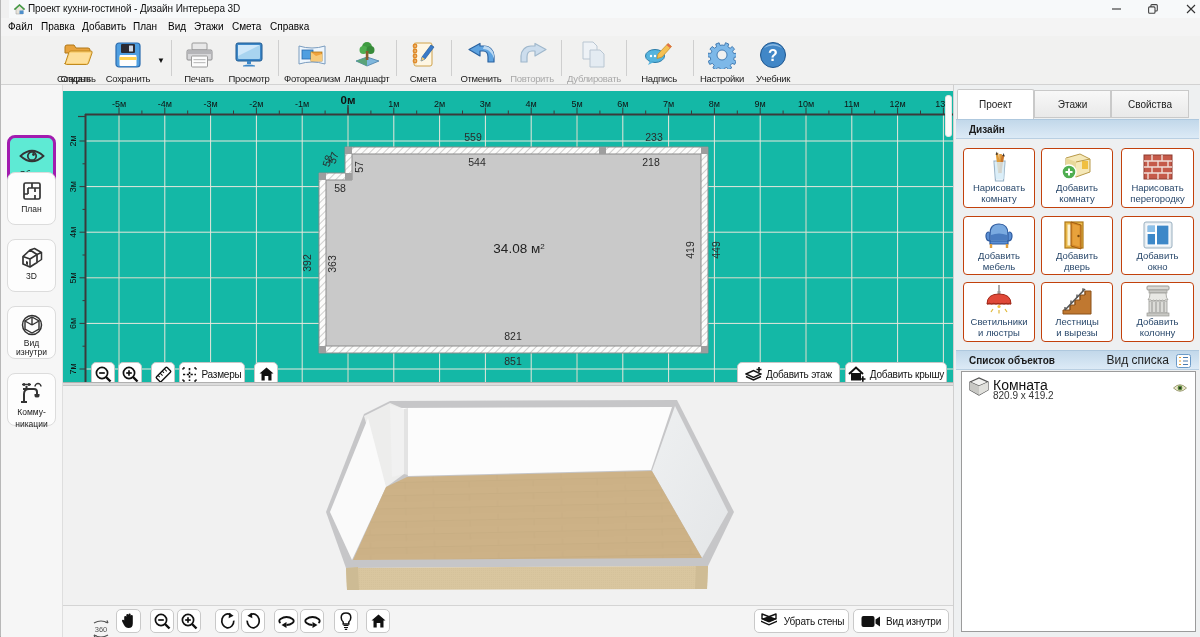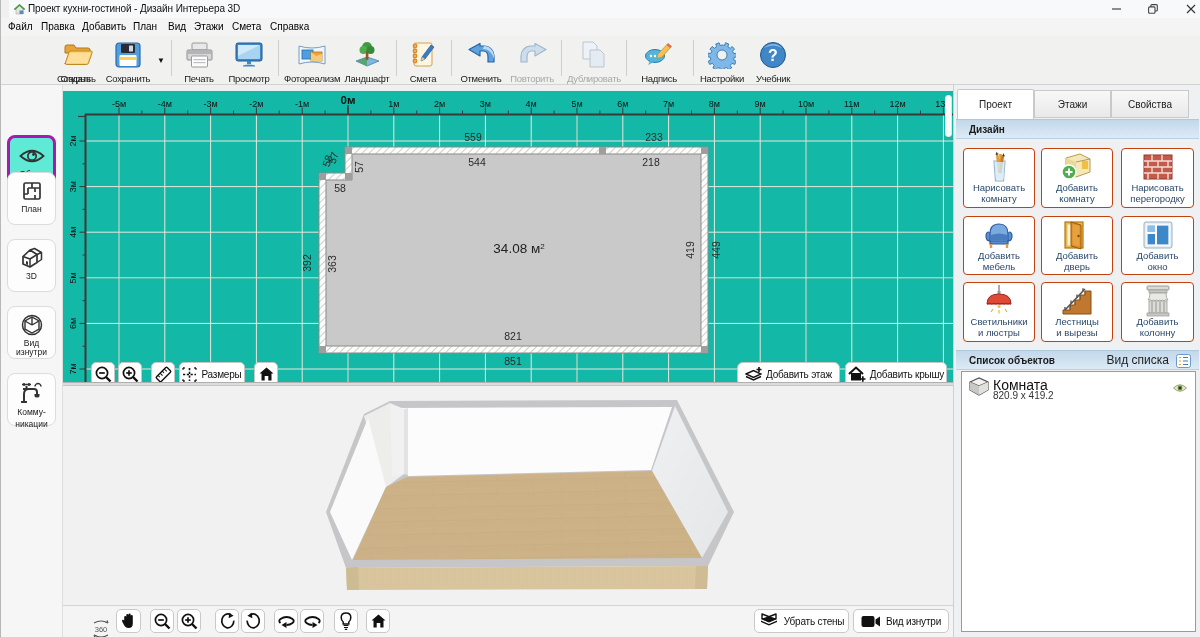--- a/index.html
+++ b/index.html
@@ -414,21 +414,21 @@
             <path d="M1 1 h3 M1 1 v3 M14 1 h-3 M14 1 v3 M1 14 h3 M1 14 v-3 M14 14 h-3 M14 14 v-3" stroke-width="1.3" fill="none" stroke-dasharray="1.8 1.4"></path>
           </g>
         </svg>
         <span>Размеры</span>
       </div>
 <div class="planbtn" style="left:191px;top:271px;width:24px;height:24px;">
         <svg width="15" height="14" viewBox="0 0 15 14">
           <path d="M7.5 0.5 L14.5 6.5 H12.5 V13.5 H9.3 V9 H5.7 V13.5 H2.5 V6.5 H0.5 Z" fill="#111"></path>
         </svg>
       </div>
-<div class="planbtn" style="left:674px;top:271px;width:103px;height:24px;border-radius:6px;">
+<div class="planbtn" style="left:674px;top:271px;width:103px;height:24px;">
         <svg width="17" height="16" viewBox="0 0 17 16">
           <path d="M1 8 L8.5 4.5 L16 8 L8.5 11.5 Z" fill="none" stroke="#111" stroke-width="1.4"></path>
           <path d="M1 10.5 L8.5 14 L16 10.5" fill="none" stroke="#111" stroke-width="1.4"></path>
           <path d="M11.5 3.5 h5 M14 1 v5" stroke="#111" stroke-width="1.6"></path>
         </svg>
         <span>Добавить этаж</span>
       </div>
 <div class="planbtn" style="left:782px;top:271px;width:102px;height:24px;">
         <svg width="18" height="17" viewBox="0 0 18 17">
           <path d="M1 8 L8 1.5 L15 8" fill="none" stroke="#111" stroke-width="2"></path>

